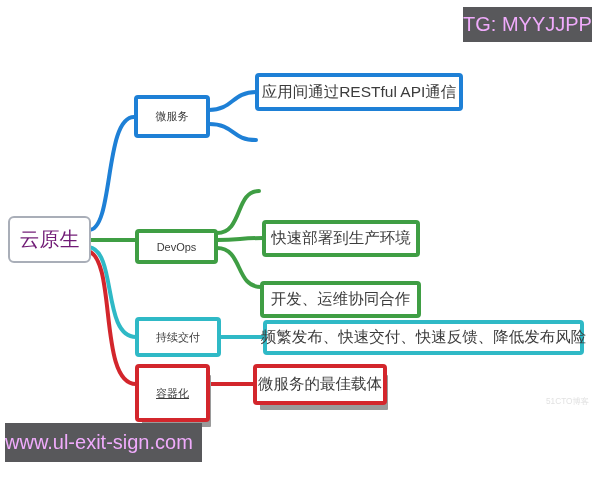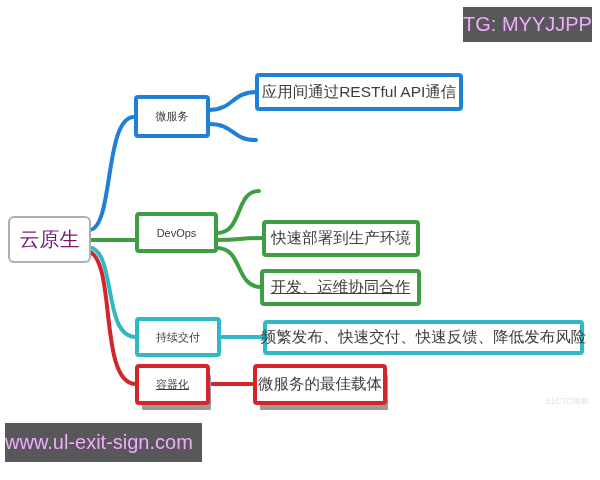--- a/index.html
+++ b/index.html
@@ -28,30 +28,30 @@
     font-size:20px;color:#701a75;
   }
   .n{border-width:4px;border-style:solid;border-radius:4px;font-size:11px;}
   .b-blue{border-color:var(--blue);}
   .b-green{border-color:var(--green);}
   .b-teal{border-color:var(--teal);}
   .b-red{border-color:var(--red);}
   .has-shadow{box-shadow:4px 8px 0 -3px var(--shadow);}
   
   .n-micro{left:134px;top:95px;width:76px;height:43px;}
-  .n-devops{left:135px;top:212px;width:83px;height:41px;}
+  .n-devops{left:135px;top:229px;width:83px;height:35px;}
   .n-cd{left:135px;top:317px;width:86px;height:40px;}
-  .n-container{left:135px;top:364px;width:75px;height:41px;text-decoration:underline;}
+  .n-container{left:135px;top:364px;width:75px;height:58px;text-decoration:underline;}
   
   .lf{font-size:15.5px;padding:0 9px;}
   .lf-b1{left:255px;top:73px;width:208px;height:38px;}
   .lf-b2{left:255px;top:122px;width:279px;height:36px;}
   .lf-g1{left:258px;top:174px;width:188px;height:34px;}
   .lf-g2{left:262px;top:220px;width:158px;height:37px;justify-content:center;}
-  .lf-g3{left:260px;top:269px;width:161px;height:37px;text-decoration:underline;}
+  .lf-g3{left:260px;top:281px;width:161px;height:37px;}
   .lf-t1{left:263px;top:320px;width:321px;height:35px;}
   .lf-r1{left:253px;top:364px;width:134px;height:41px;}
   
   .badge{
     position:absolute;background:var(--badge-bg);color:#f0abfc;
     display:flex;align-items:center;justify-content:flex-start;font-size:20px;
   }
   .badge-tr{left:463px;top:7px;width:129px;height:35px;}
   .badge-bl{left:5px;top:423px;width:197px;height:39px;font-size:20px;}
   .watermark{

